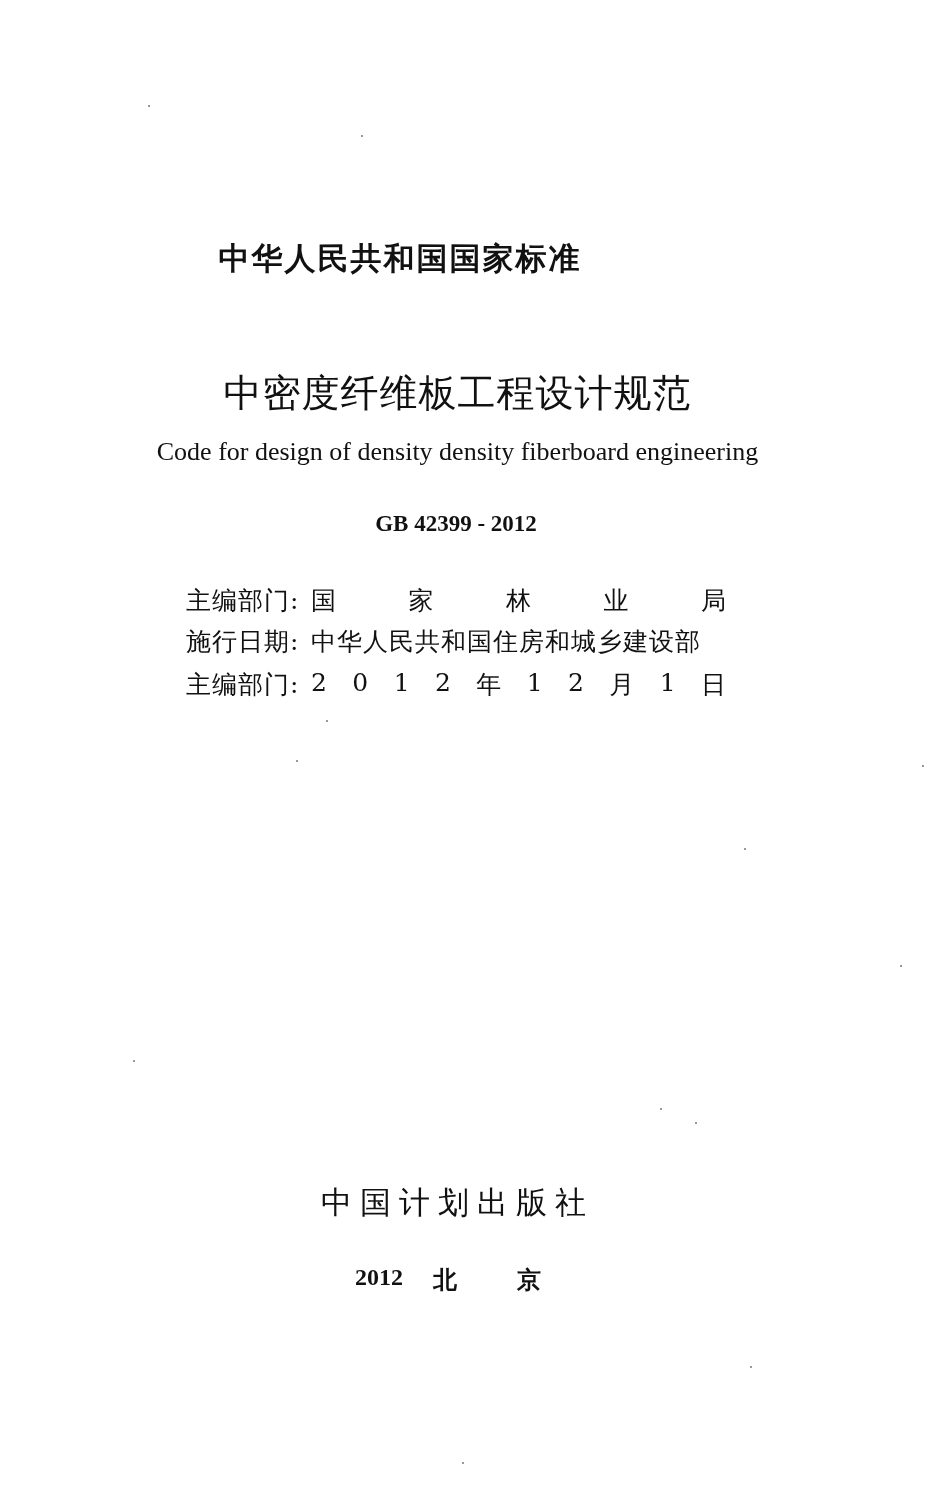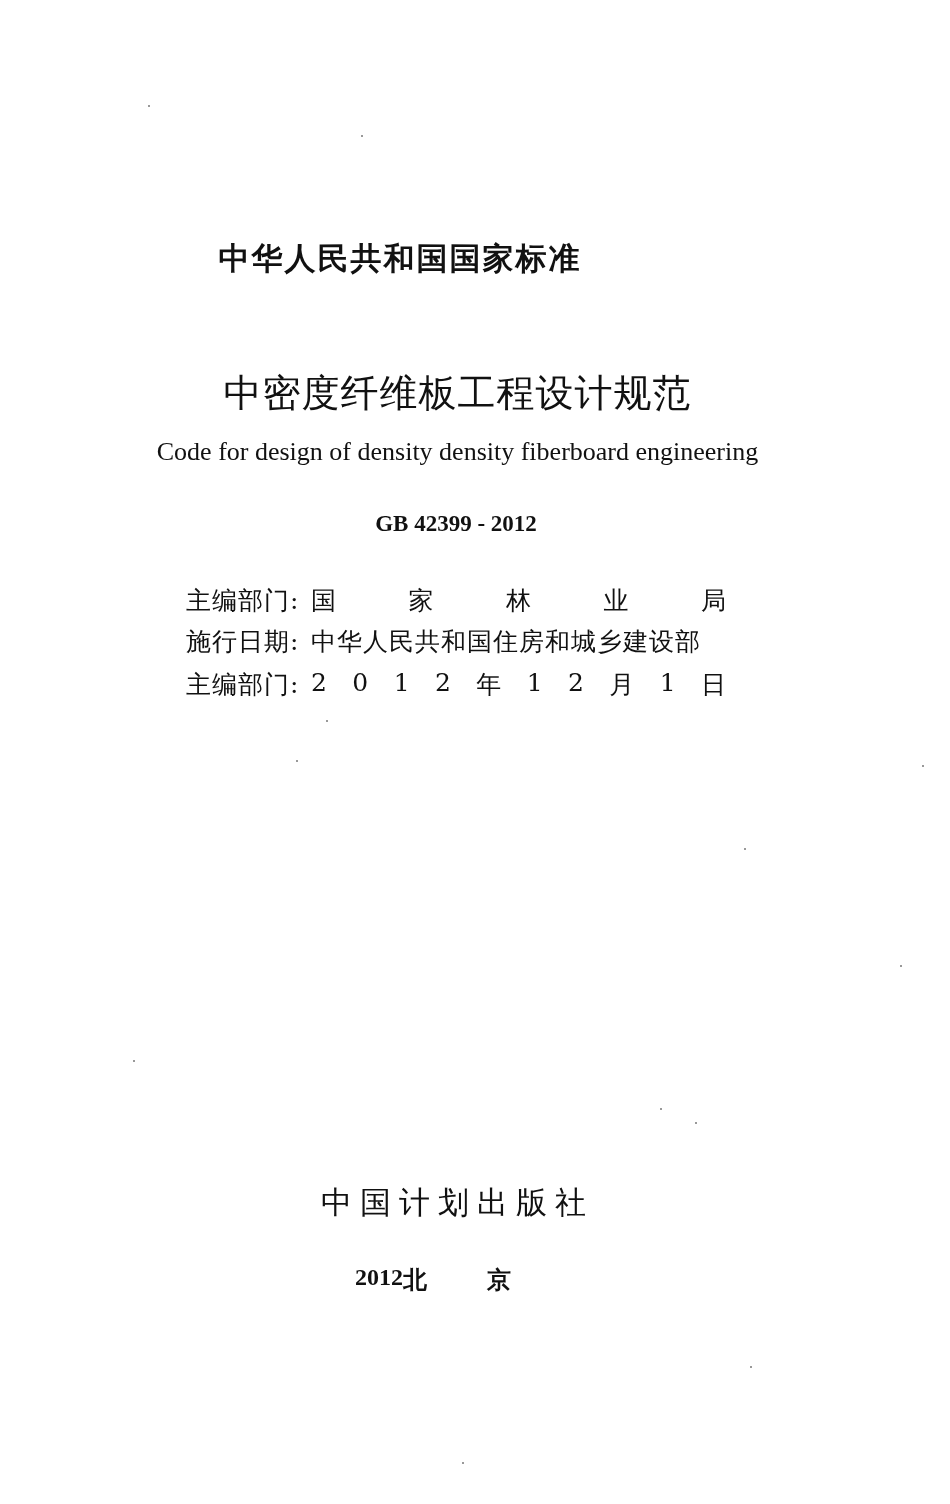--- a/index.html
+++ b/index.html
@@ -13,21 +13,21 @@
   #title-en { left:0; width:915px; top:437px; text-align:center; font-size:26px; }
   #code { left:0; width:912px; top:511px; text-align:center; font-size:23px; font-weight:bold; }
   .row { left:186px; width:540px; height:34px; font-size:25px; display:flex; align-items:center; }
   .row .lbl { width:125px; flex:0 0 auto; letter-spacing:1px; }
   .row .val { flex:1; display:flex; justify-content:space-between; }
   #row1 { top:583px; }
   #row2 { top:624px; }
   #row3 { top:667px; }
   #publisher { left:0; width:915px; top:1182px; text-align:center; font-size:31px; letter-spacing:8px; }
   #pubplace { left:355px; top:1264px; font-size:24px; font-weight:bold; display:flex; }
-  #pubplace .yr { }
+  #pubplace .yr { margin-right:30px; }
   #pubplace .city { display:flex; width:108px; justify-content:space-between; }
   .speck { position:absolute; width:2px; height:2px; background:#777; border-radius:1px; }
 </style>
 </head>
 <body>
 
 <div class="abs sans" id="series">中华人民共和国国家标准</div>
 
 <div class="abs serif" id="title-cn">中密度纤维板工程设计规范</div>
 

